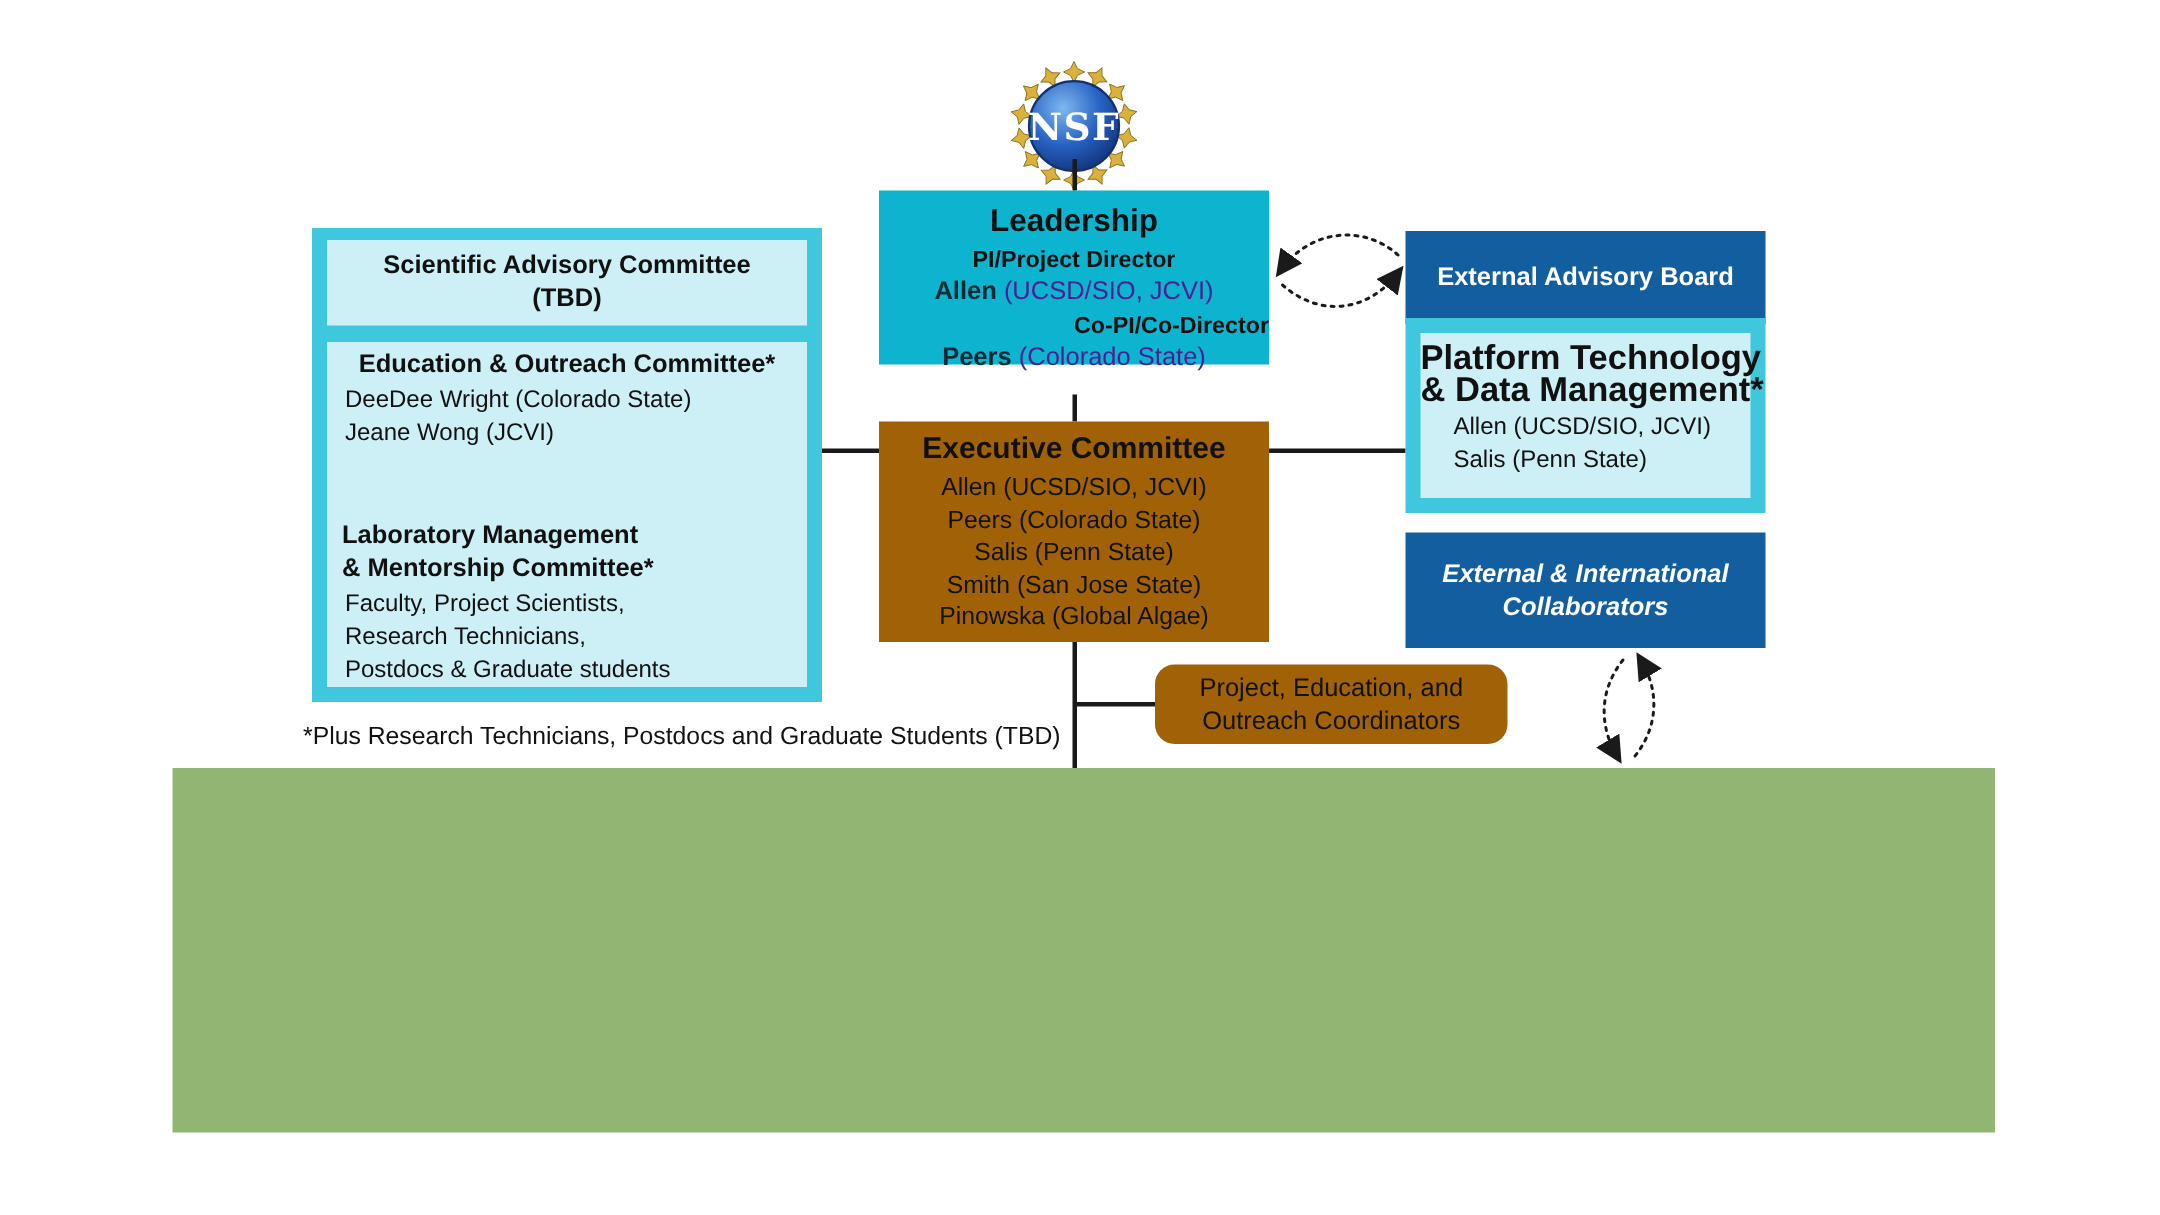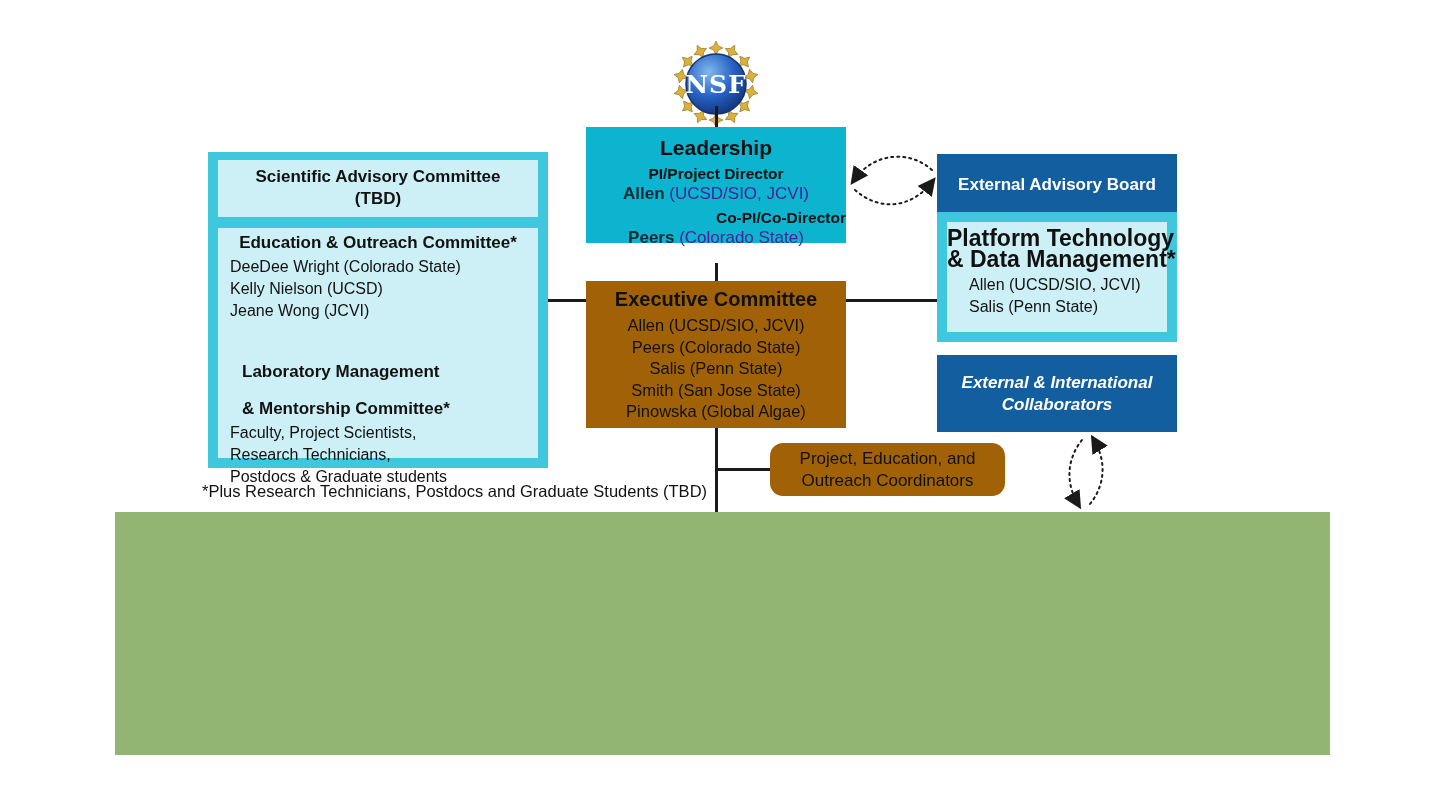--- a/index.html
+++ b/index.html
@@ -33,21 +33,21 @@
   .exec-list{margin-top:4px;}
   
   .left-cont{left:208px;top:152px;width:340px;height:316px;}
   .sac{left:218px;top:160px;width:320px;height:57px;}
   .sac-line{font-size:17px;font-weight:bold;line-height:22px;}
   .sac{padding-top:6px;box-sizing:border-box;}
   .eoc{left:218px;top:228px;width:320px;height:125px;box-sizing:border-box;padding-top:5px;}
   .eoc-title{font-size:17px;font-weight:bold;text-align:center;}
   .mem-list{font-size:16px;line-height:22px;padding-left:12px;margin-top:3px;}
   .lmc{left:218px;top:341px;width:320px;height:117px;box-sizing:border-box;padding-top:5px;}
-  .lmc-title{font-size:17px;font-weight:bold;padding-left:24px;line-height:22px;margin-top:15px;}
+  .lmc-title{font-size:17px;font-weight:bold;padding-left:10px;line-height:22px;}
   .lmc .mem-list{margin-top:2px;}
   
   .eab{left:937px;top:154px;width:240px;height:62px;display:flex;align-items:center;justify-content:center;font-size:17px;font-weight:bold;}
   .plat-cont{left:937px;top:212px;width:240px;height:130px;}
   .plat-inner{left:947px;top:222px;width:220px;height:110px;box-sizing:border-box;padding-top:6px;}
   .plat-title{font-size:23px;font-weight:bold;text-align:center;line-height:21px;}
   .plat-mem{font-size:16px;line-height:21.5px;padding-left:22px;margin-top:4px;}
   .collab{left:937px;top:355px;width:240px;height:77px;display:flex;flex-direction:column;align-items:center;justify-content:center;font-size:17px;font-weight:bold;line-height:22px;font-style:italic;}
   
   .coord{left:770px;top:443px;width:235px;height:53px;display:flex;flex-direction:column;align-items:center;justify-content:center;font-size:17px;line-height:22px;border-radius:13px;}
@@ -148,21 +148,20 @@
 
 <div class="abs pale center sac">
   <div class="sac-line">Scientific Advisory Committee</div>
   <div class="sac-line">(TBD)</div>
 </div>
 
 <div class="abs pale eoc">
   <div class="eoc-title nowrap">Education &amp; Outreach Committee*</div>
   <div class="mem-list">
     <div class="nowrap">DeeDee Wright (Colorado State)</div>
-    <div class="nowrap">Kelly Nielson (UCSD)</div>
     <div class="nowrap">Jeane Wong (JCVI)</div>
   </div>
 </div>
 
 <div class="abs pale lmc">
   <div class="lmc-title nowrap">Laboratory Management</div>
   <div class="lmc-title nowrap">&amp; Mentorship Committee*</div>
   <div class="mem-list">
     <div class="nowrap">Faculty, Project Scientists,</div>
     <div class="nowrap">Research Technicians,</div>

